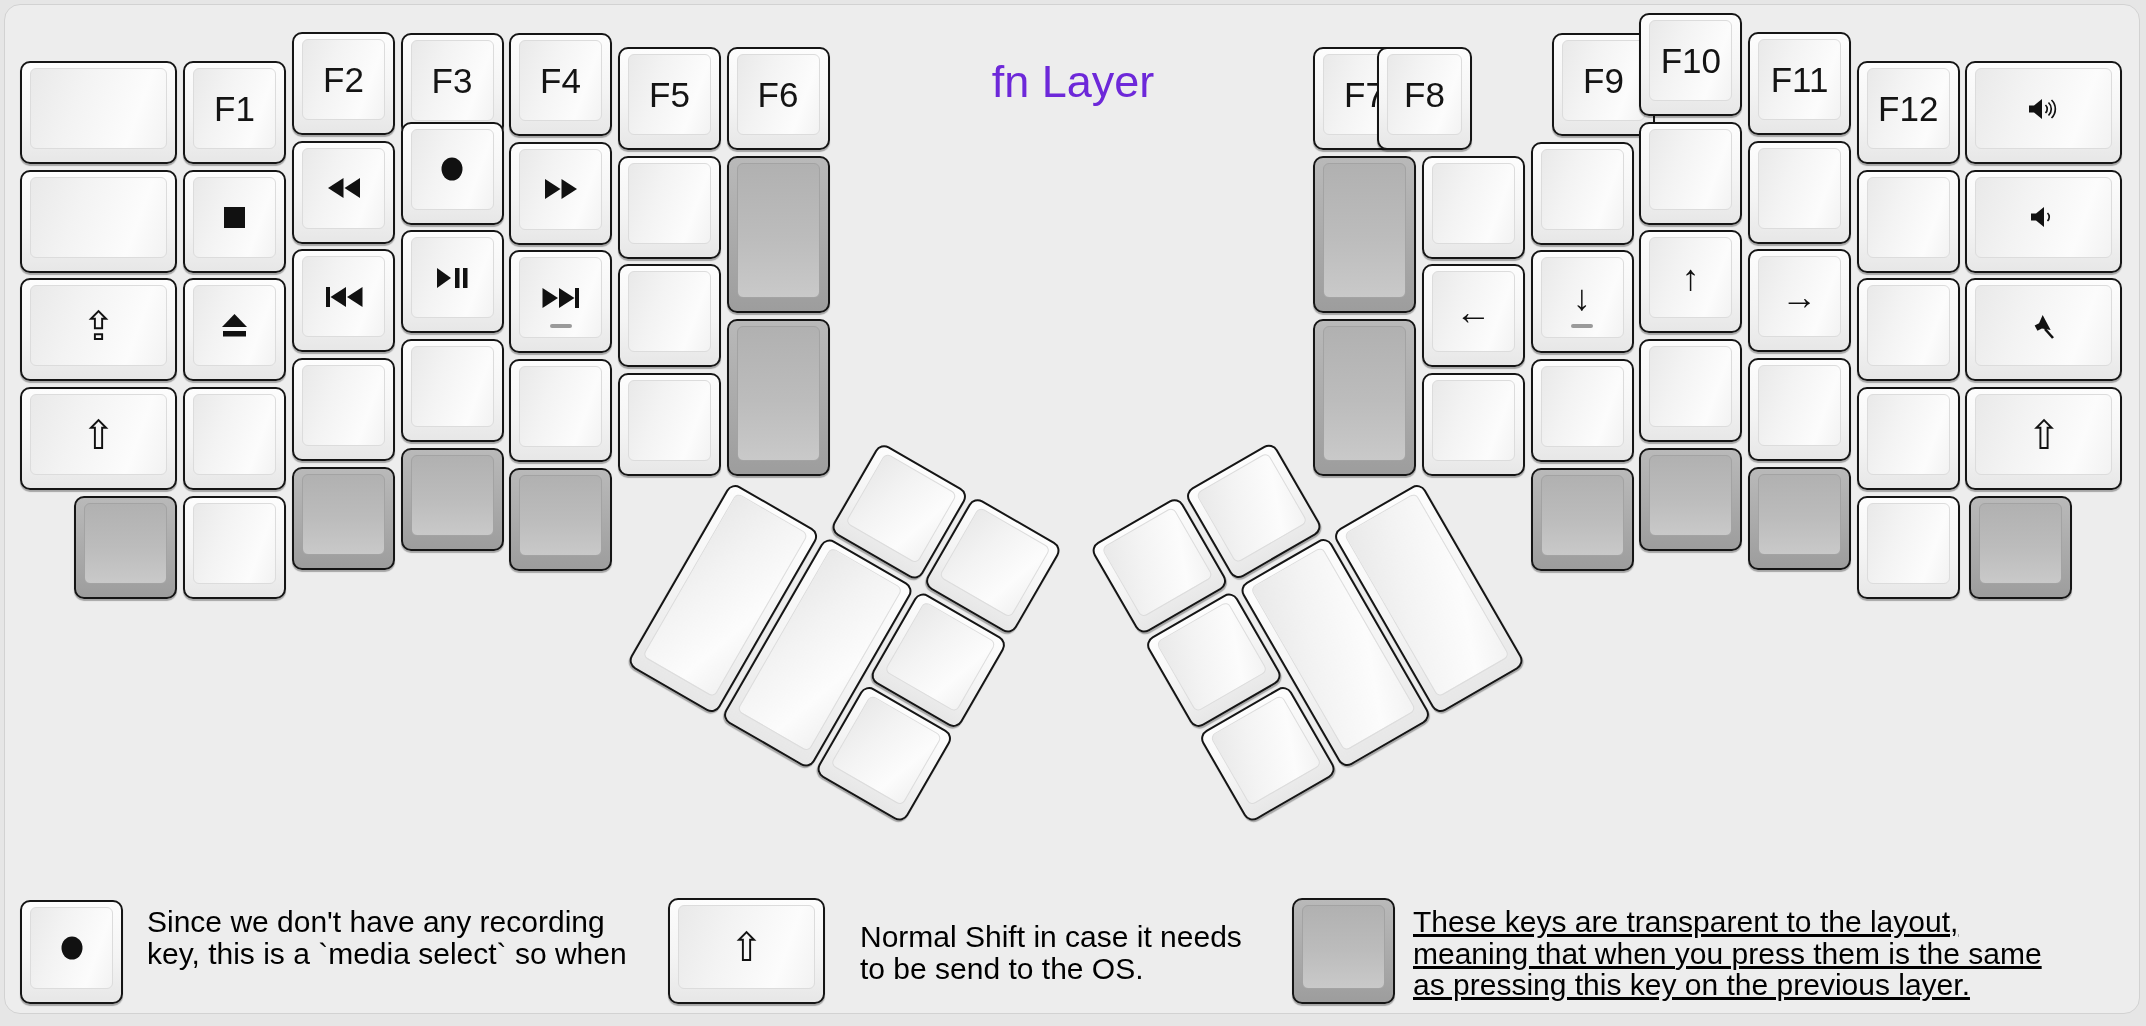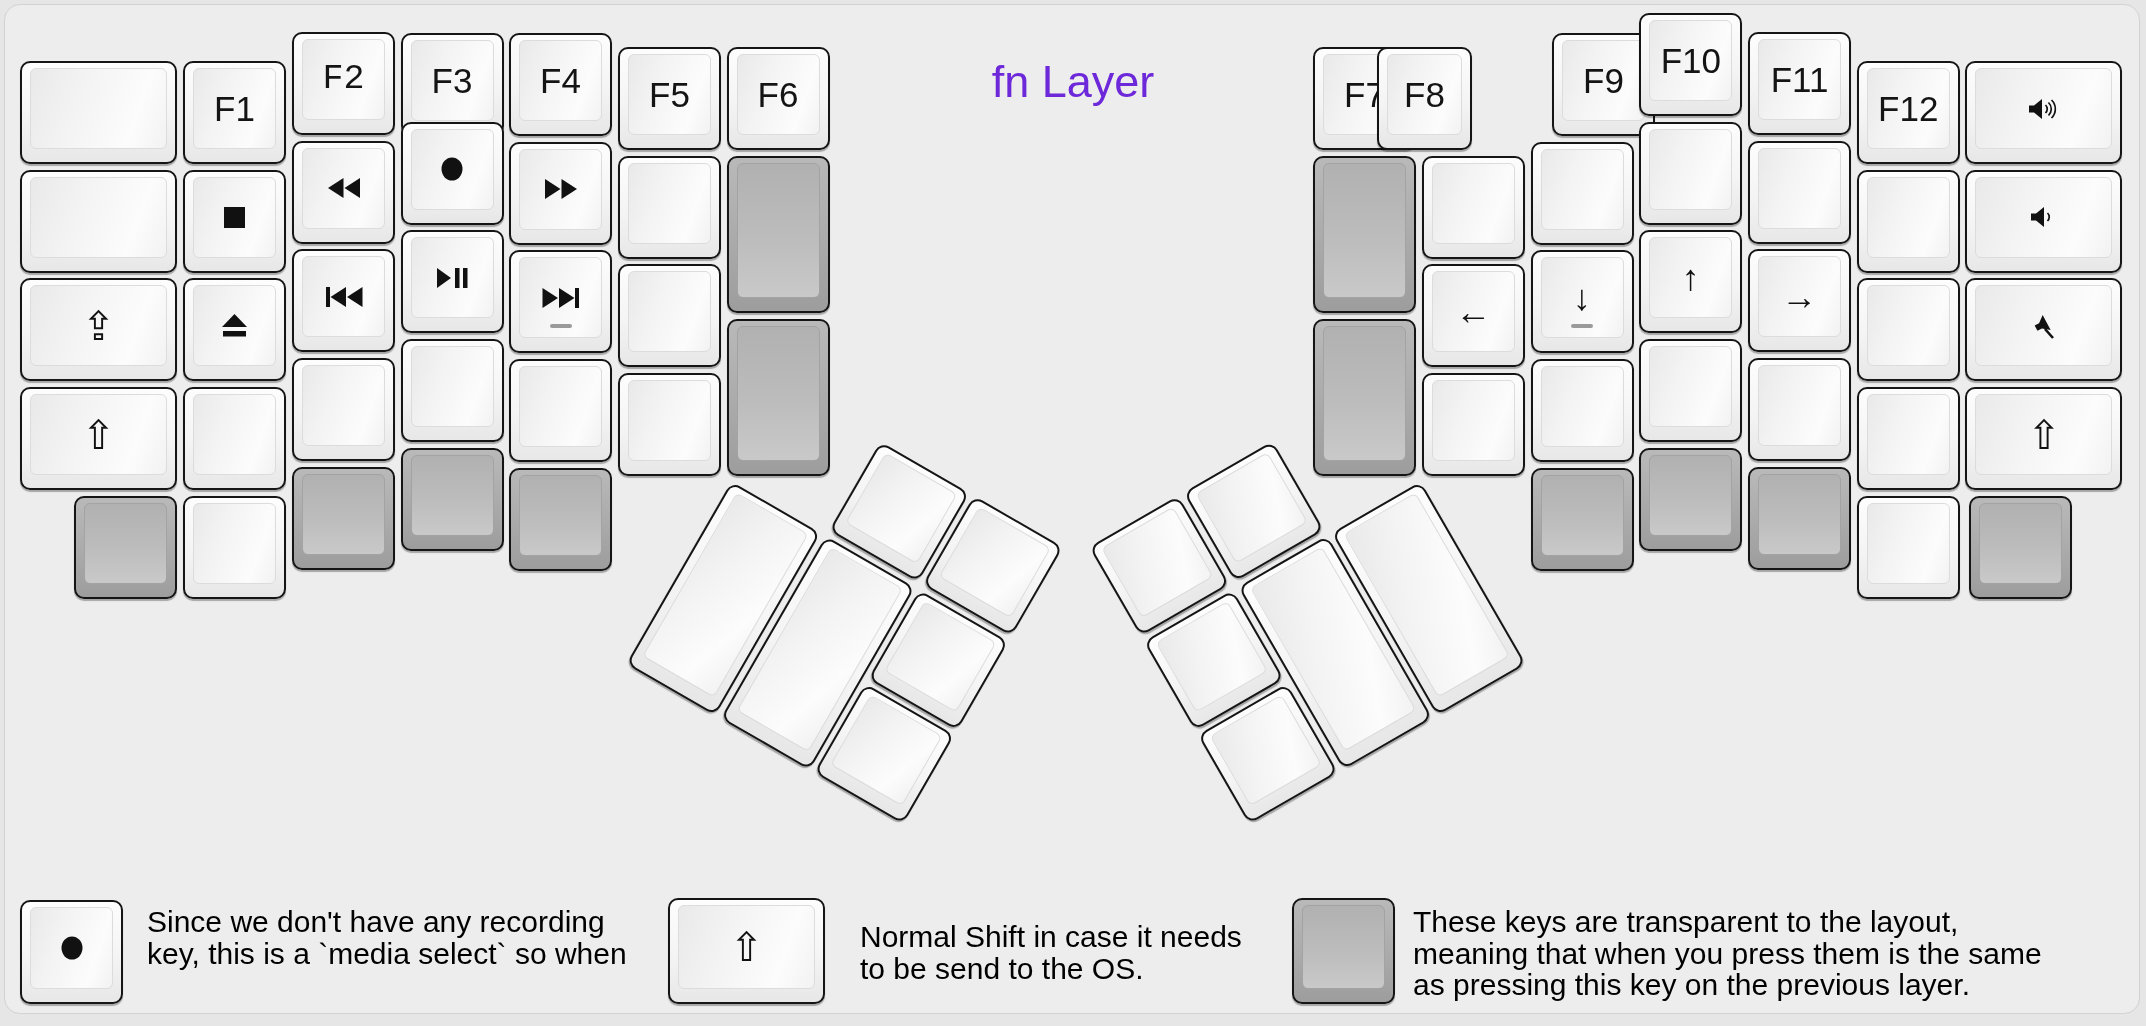--- a/index.html
+++ b/index.html
@@ -80,21 +80,21 @@
             </svg>
           </span>
         </div>
       </div>
       <div class="key white" style="left: 183px; top: 387.1px; width: 103px; height: 103px;">
         <div class="top"></div>
       </div>
       <div class="key white" style="left: 183px; top: 495.8px; width: 103px; height: 103px;">
         <div class="top"></div>
       </div>
-      <div class="key white" style="left: 292px; top: 32px; width: 103px; height: 103px; font-family: Liberation Mono, monospace;">
+      <div class="key white" style="left: 292px; top: 32px; width: 103px; height: 103px;">
         <div class="top">
           <span class="label">F2</span>
         </div>
       </div>
       <div class="key white" style="left: 292px; top: 140.7px; width: 103px; height: 103px;">
         <div class="top">
           <span class="glyph">
             <svg width="36" height="24" viewBox="0 0 36 24">
               <polygon points="17.5,2 17.5,22 2,12" fill="#111"></polygon>
               <polygon points="34,2 34,22 18.5,12" fill="#111"></polygon>
@@ -414,19 +414,19 @@
         </div></span>
 
     <div class="legend-text" id="legend-text-0" style="left: 147px; top: 906px;">
       <div>Since we don't have any recording</div>
       <div>key, this is a `media select` so when</div>
     </div>
     <div class="legend-text" id="legend-text-1" style="left: 860px; top: 921px;">
       <div>Normal Shift in case it needs</div>
       <div>to be send to the OS.</div>
     </div>
-    <div class="legend-text" id="legend-text-2" style="left: 1413px; top: 906px;">
+    <div class="legend-text" id="legend-text-2" style="left: 1413px; top: 906px; text-decoration: underline;">
       <div>These keys are transparent to the layout,</div>
       <div>meaning that when you press them is the same</div>
       <div>as pressing this key on the previous layer.</div>
     </div>
   </div>
 </div>
 
 </body></html>

